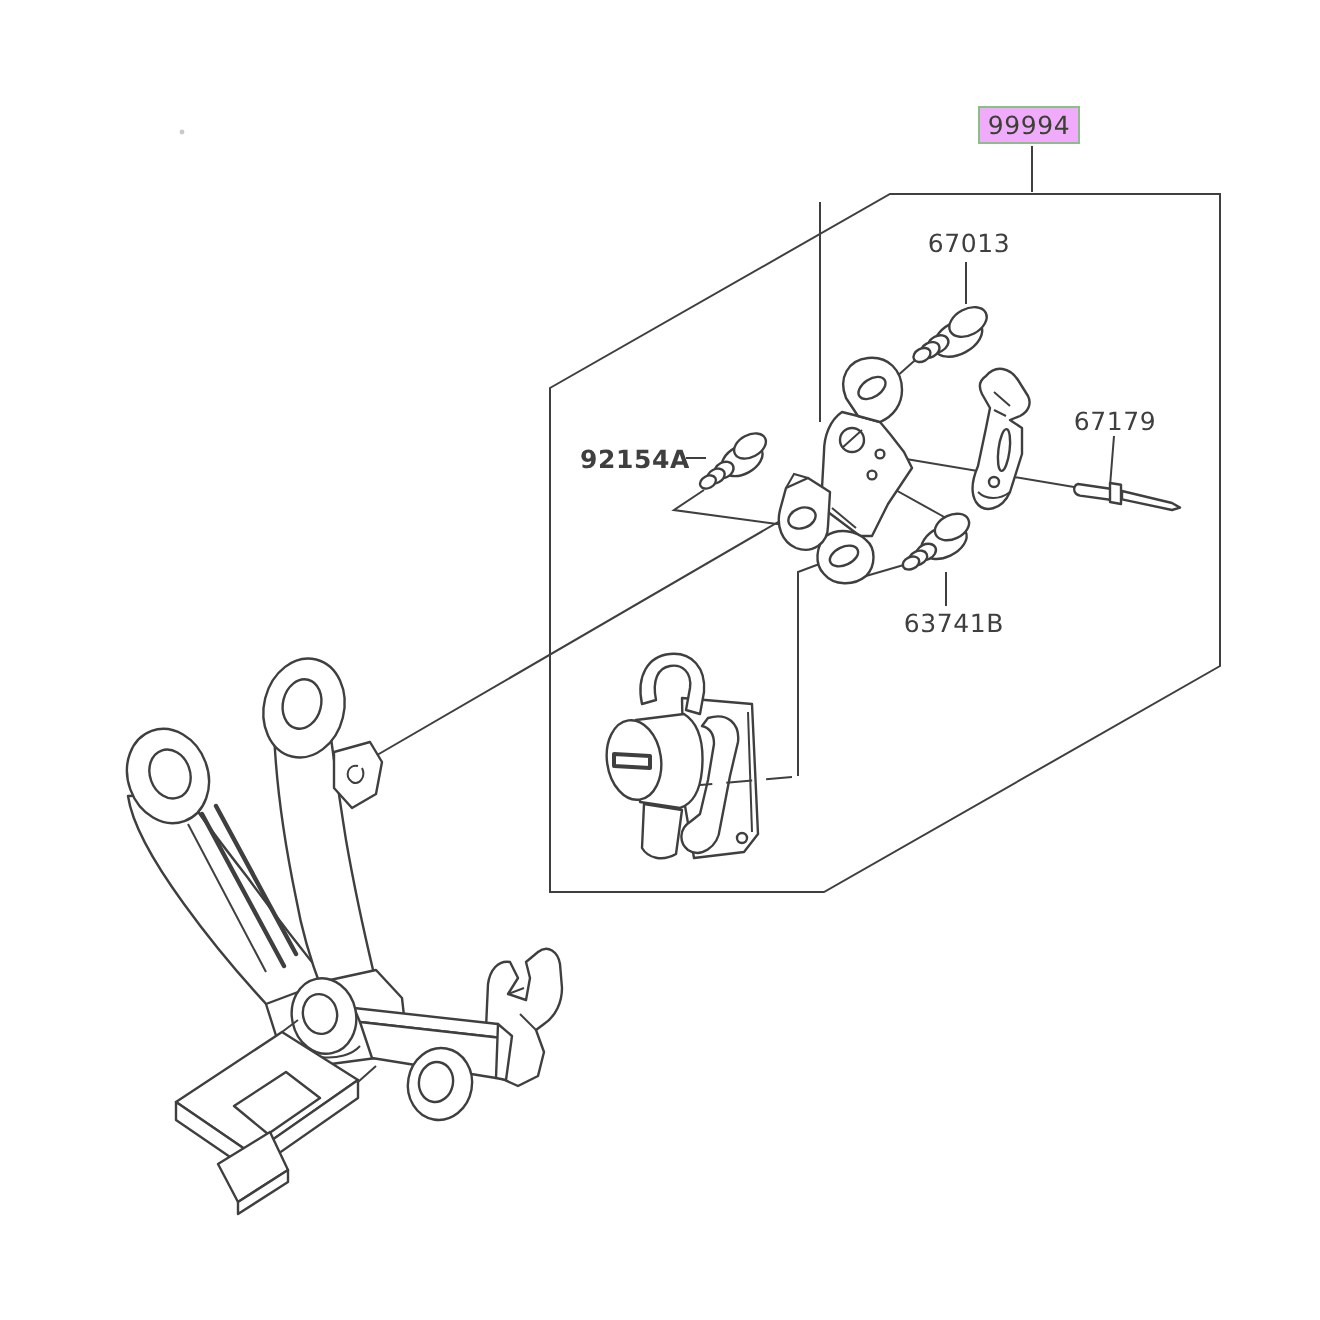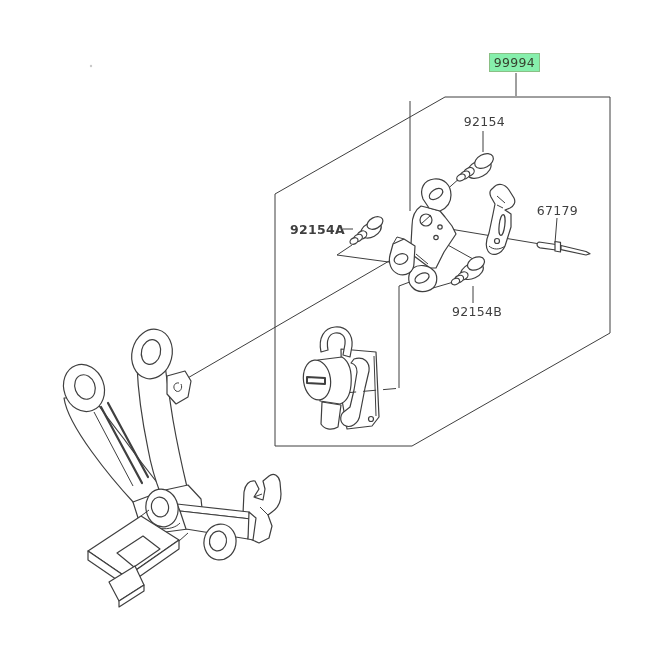--- a/index.html
+++ b/index.html
@@ -1,21 +1,21 @@
 <!DOCTYPE html>
 <html><head>
 <meta charset="utf-8">
 <style>
   html,body{margin:0;padding:0;background:#fff;}
   #stage{position:relative;width:660px;height:660px;background:#ffffff;overflow:hidden;
          font-family:"DejaVu Sans","Liberation Sans",sans-serif;}
   #drawing{position:absolute;left:0;top:0;}
   .part-label{position:absolute;font-size:12.5px;line-height:15px;color:#3f3f3f;
               letter-spacing:.3px;text-align:center;white-space:nowrap;cursor:pointer;}
-  .part-label.hl{background:#86efac;border:1px solid #8abf85;color:#37422f;
+  .part-label.hl{background:#f0abfc;border:1px solid #8abf85;color:#37422f;
                  line-height:17px;height:17px;}
   svg .ln{fill:none;stroke:#3f3f3f;stroke-width:1;}
   svg .pt{fill:#ffffff;stroke:#3f3f3f;stroke-width:1.2;stroke-linejoin:round;}
   svg .thin{fill:none;stroke:#3f3f3f;stroke-width:1;}
   svg .rib{fill:none;stroke:#3f3f3f;stroke-width:2.2;stroke-linecap:round;}
 </style>
 </head>
 <body>
 
 <div id="stage">
@@ -147,17 +147,17 @@
     </g>
 
     <g>
       <path class="pt" d="M539,242 C537.3,242.4 536.7,244.3 537.3,245.8 C537.8,247 538.8,247.6 540,247.8 L556,250 L556,244.5 Z"></path>
       <path class="pt" d="M555,241.5 L560.5,242.4 L560.5,252 L555,251 Z"></path>
       <path class="pt" d="M561,245.5 L586,251.5 L590,253.8 L586,255 L561,249.7 Z"></path>
     </g>
   </svg>
 
   <div class="part-label hl" style="left:489px;top:53px;width:49px;">99994</div>
-  <div class="part-label" style="left:461px;top:114px;width:47px;">92154</div>
+  <div class="part-label" style="left:461px;top:114px;width:47px;">67013</div>
   <div class="part-label" style="left:290px;top:222px;width:55px;font-weight:bold;">92154A</div>
   <div class="part-label" style="left:536px;top:203px;width:43px;">67179</div>
-  <div class="part-label" style="left:451px;top:304px;width:52px;">92154B</div>
+  <div class="part-label" style="left:451px;top:304px;width:52px;">63741B</div>
 </div>
 
 </body></html>

